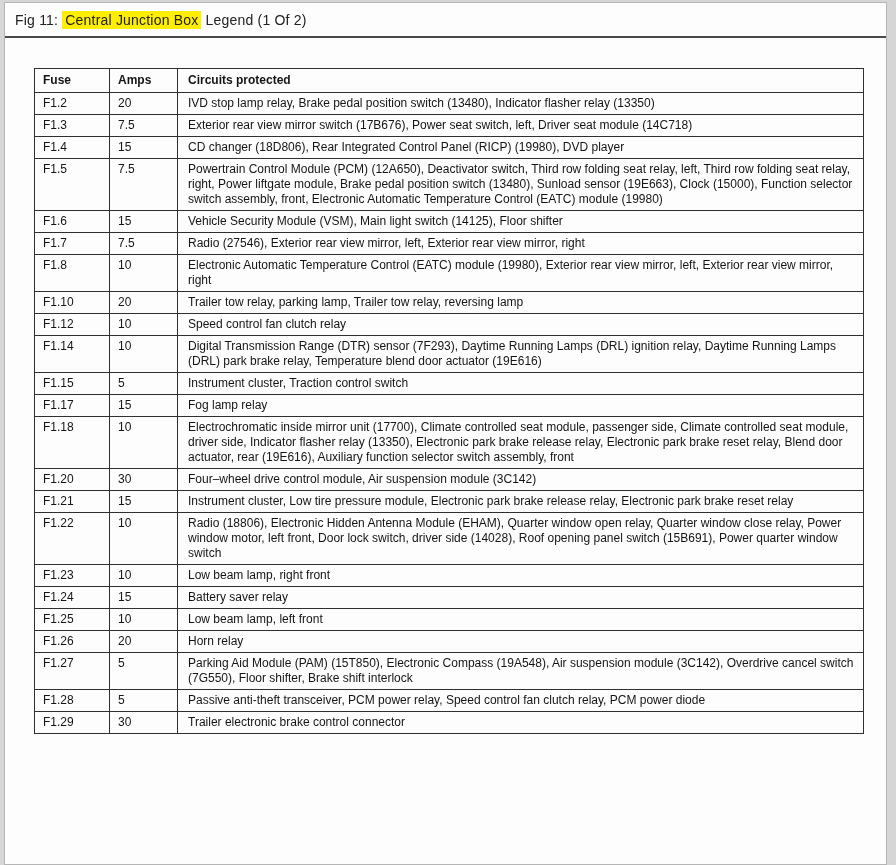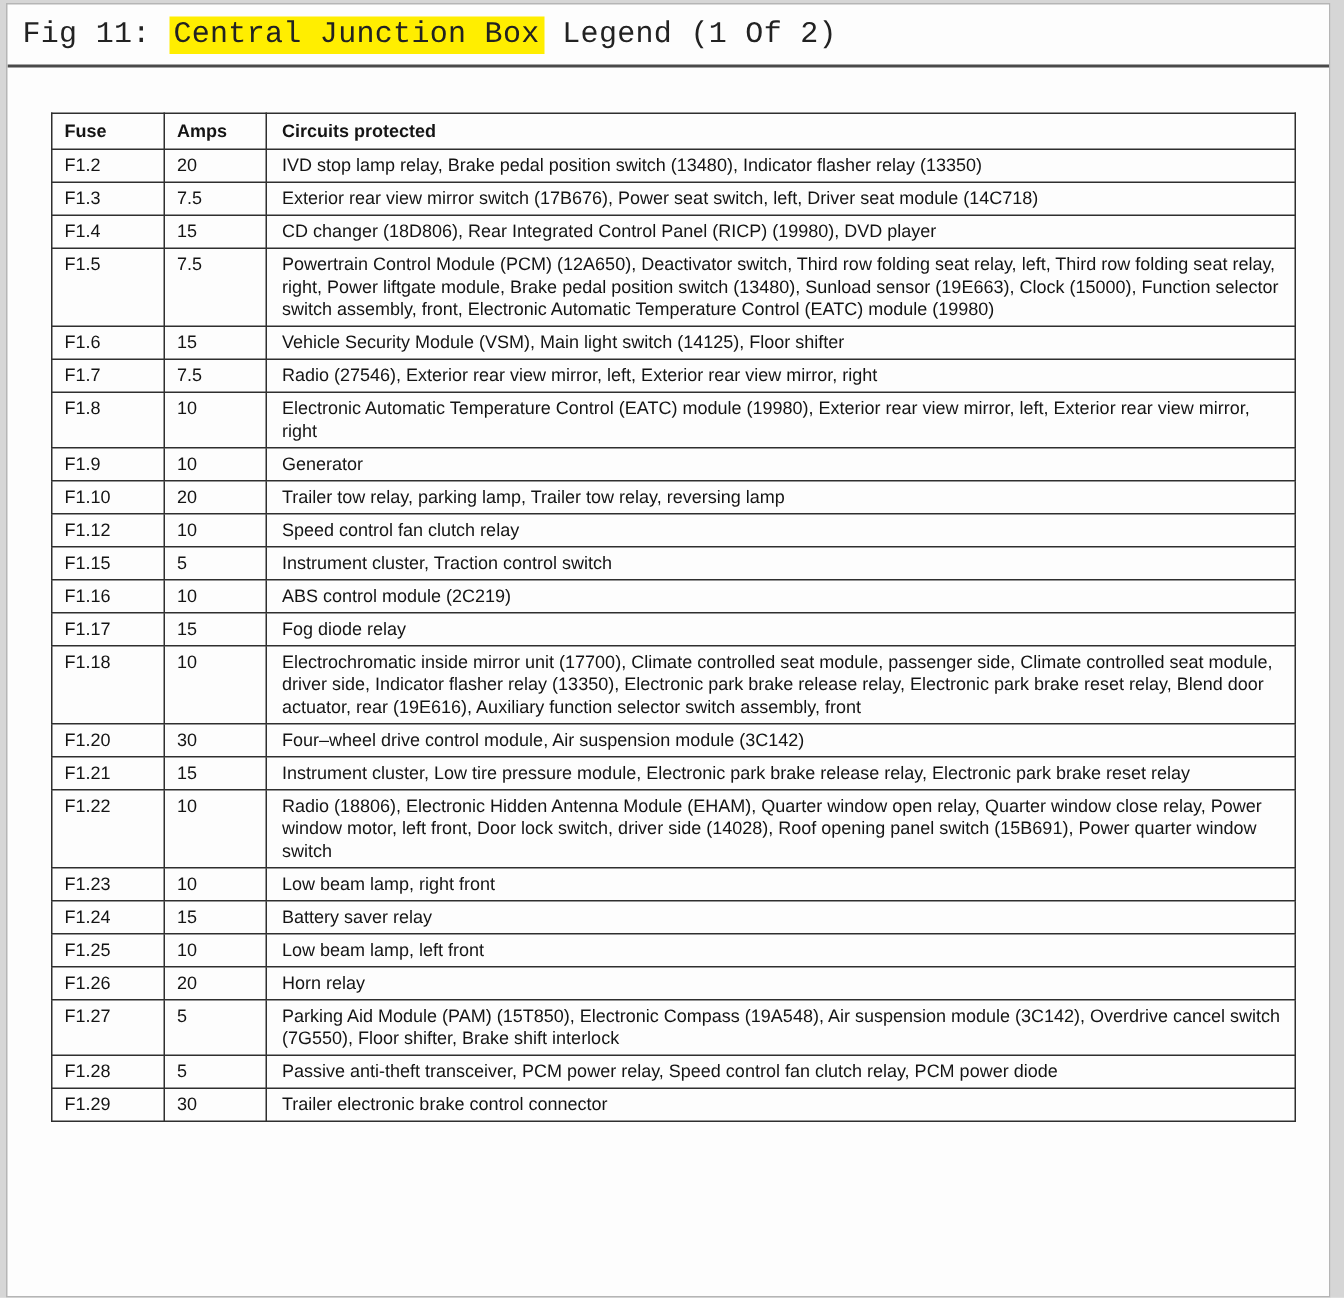--- a/index.html
+++ b/index.html
@@ -14,24 +14,23 @@
   .page {
     position: absolute;
     left: 4px; top: 2px;
     width: 883px; height: 863px;
     background: #fdfdfd;
     border: 1px solid #b5b5b5;
     overflow: hidden;
   }
   .title-bar {
     padding: 9px 0 8px 10px;
-    font-size: 20px;
+    font-size: 14px;
     letter-spacing: 0.2px;
     color: #222;
-    font-family: Liberation Mono, monospace;
   }
   .hl {
     padding: 1px 3px;
   }
   .rule {
     border-top: 2px solid #4a4a4a;
     height: 0;
   }
   .table-wrap {
     margin: 30px 22px 0 29px;
@@ -122,57 +121,52 @@
     <td class="c-amps">7.5</td>
     <td class="c-circ">Radio (27546), Exterior rear view mirror, left, Exterior rear view mirror, right</td>
   </tr>
 
   <tr>
     <td class="c-fuse">F1.8</td>
     <td class="c-amps">10</td>
     <td class="c-circ">Electronic Automatic Temperature Control (EATC) module (19980), Exterior rear view mirror, left, Exterior rear view mirror, right</td>
   </tr>
 
-  <tr>
-    <td class="c-fuse">F1.9</td>
-    <td class="c-amps">10</td>
-    <td class="c-circ">Generator</td>
-  </tr>
 
   <tr>
     <td class="c-fuse">F1.10</td>
     <td class="c-amps">20</td>
     <td class="c-circ">Trailer tow relay, parking lamp, Trailer tow relay, reversing lamp</td>
   </tr>
 
 
   <tr>
     <td class="c-fuse">F1.12</td>
     <td class="c-amps">10</td>
     <td class="c-circ">Speed control fan clutch relay</td>
   </tr>
 
 
+  <tr>
+    <td class="c-fuse">F1.14</td>
+    <td class="c-amps">10</td>
+    <td class="c-circ">Digital Transmission Range (DTR) sensor (7F293), Daytime Running Lamps (DRL) ignition relay, Daytime Running Lamps (DRL) park brake relay, Temperature blend door actuator (19E616)</td>
+  </tr>
 
   <tr>
     <td class="c-fuse">F1.15</td>
     <td class="c-amps">5</td>
     <td class="c-circ">Instrument cluster, Traction control switch</td>
   </tr>
 
-  <tr>
-    <td class="c-fuse">F1.16</td>
-    <td class="c-amps">10</td>
-    <td class="c-circ">ABS control module (2C219)</td>
-  </tr>
 
   <tr>
     <td class="c-fuse">F1.17</td>
     <td class="c-amps">15</td>
-    <td class="c-circ">Fog diode relay</td>
+    <td class="c-circ">Fog lamp relay</td>
   </tr>
 
   <tr>
     <td class="c-fuse">F1.18</td>
     <td class="c-amps">10</td>
     <td class="c-circ">Electrochromatic inside mirror unit (17700), Climate controlled seat module, passenger side, Climate controlled seat module, driver side, Indicator flasher relay (13350), Electronic park brake release relay, Electronic park brake reset relay, Blend door actuator, rear (19E616), Auxiliary function selector switch assembly, front</td>
   </tr>
 
 
   <tr>

